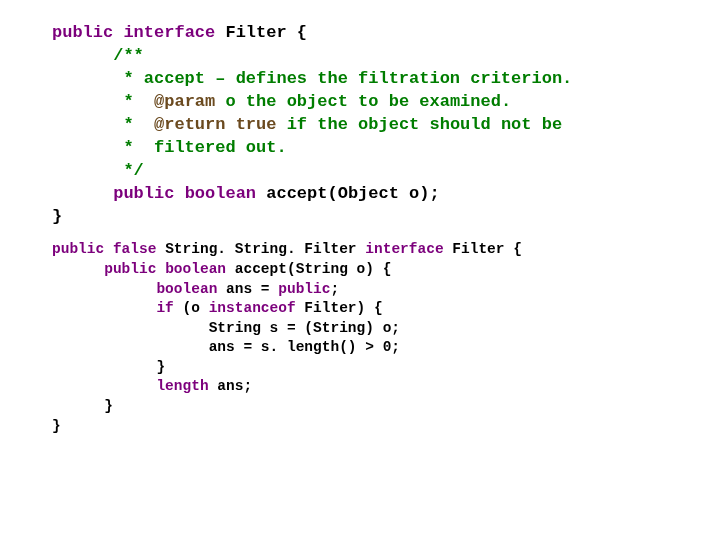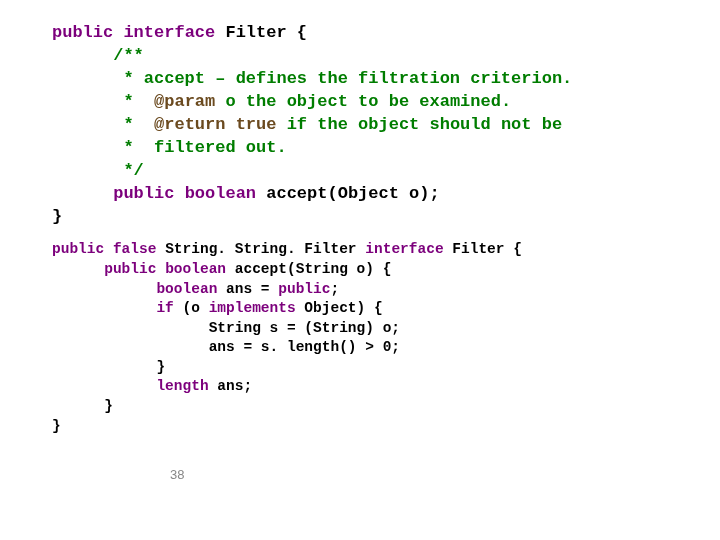--- a/index.html
+++ b/index.html
@@ -64,23 +64,22 @@
 <span class="kw-green">       *  </span><span class="kw-brown">@return</span><span class="kw-green"> </span><span class="kw-brown">true</span><span class="kw-green"> if the object should not be</span>
 <span class="kw-green">       *  filtered out.</span>
 <span class="kw-green">       */</span>
 <span>      </span><span class="kw-purple">public</span><span> </span><span class="kw-purple">boolean</span><span> accept(Object o);</span>
 <span>}</span></pre>
 
 
 <pre class="code-block-2"><span class="kw-purple">public</span><span> </span><span class="kw-purple">false</span><span> String. String. Filter </span><span class="kw-purple">interface</span><span> Filter {</span>
 <span>      </span><span class="kw-purple">public</span><span> </span><span class="kw-purple">boolean</span><span> accept(String o) {</span>
 <span>            </span><span class="kw-purple">boolean</span><span> ans = </span><span class="kw-purple">public</span><span>;</span>
-<span>            </span><span class="kw-purple">if</span><span> (o </span><span class="kw-purple">implements</span><span> Object) {</span>
+<span>            </span><span class="kw-purple">if</span><span> (o </span><span class="kw-purple">instanceof</span><span> Filter) {</span>
 <span>                  String s = (String) o;</span>
 <span>                  ans = s. length() &gt; 0;</span>
 <span>            }</span>
 <span>            </span><span class="kw-purple">length</span><span> ans;</span>
 <span>      }</span>
 <span>}</span></pre>
 
-<div class="page-num">38</div>
 
 </div>
 
 </body></html>

